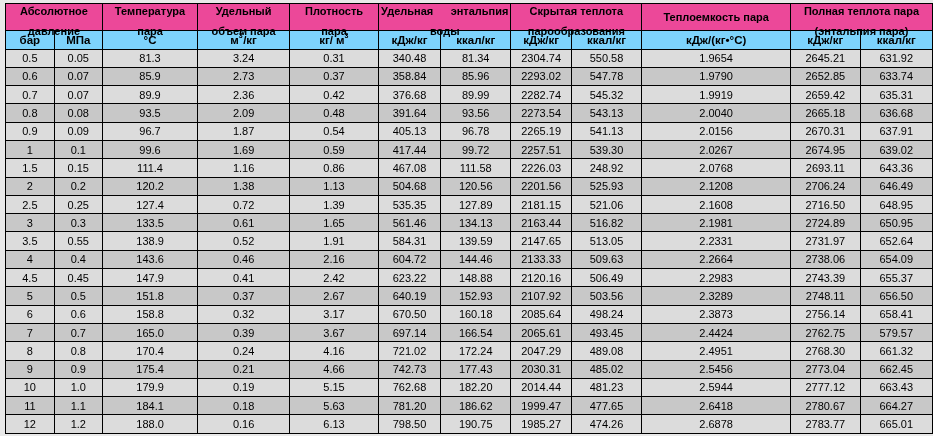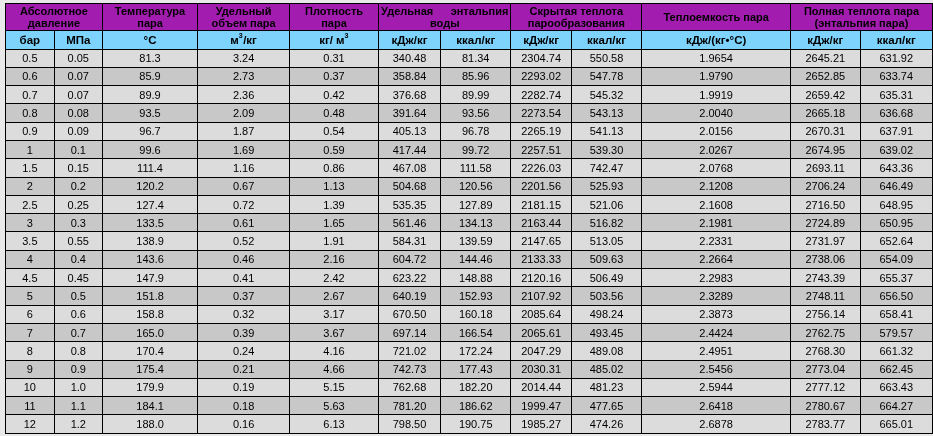--- a/index.html
+++ b/index.html
@@ -19,30 +19,30 @@
   table.steam td, table.steam th{
     border:1px solid #000;
     padding:0;
     margin:0;
     text-align:center;
     vertical-align:middle;
     color:#000;
     white-space:nowrap;
   }
   th.grp{
-    background:#a21caf;
+    background:#ec4899;
     font-weight:bold;
     font-size:11px;
     height:26px;
     position:relative;
     padding:0;
   }
   th.grp .ln{display:block;position:absolute;left:0;right:0;height:12px;line-height:12px;}
   th.grp.two .ln1{top:1px;}
-  th.grp.two .ln2{top:13px;}
+  th.grp.two .ln2{top:21px;}
   th.grp.one .ln1{top:7px;}
   th.unit span.u{display:inline-block;position:relative;top:1px;}
   td.v span.c{display:inline-block;position:relative;top:0.5px;}
   th.grp.just .ln1{
     display:block;
     text-align:justify;
     text-align-last:justify;
     white-space:normal;
     padding:0 2px;
   }
@@ -204,30 +204,30 @@
         </tr>
         <tr class="odd">
           <td class="v"><span class="c">1.5</span></td>
           <td class="v"><span class="c">0.15</span></td>
           <td class="v"><span class="c">111.4</span></td>
           <td class="v"><span class="c">1.16</span></td>
           <td class="v"><span class="c">0.86</span></td>
           <td class="v"><span class="c">467.08</span></td>
           <td class="v"><span class="c">111.58</span></td>
           <td class="v"><span class="c">2226.03</span></td>
-          <td class="v"><span class="c">742.47</span></td>
+          <td class="v"><span class="c">248.92</span></td>
           <td class="v"><span class="c">2.0768</span></td>
           <td class="v"><span class="c">2693.11</span></td>
           <td class="v"><span class="c">643.36</span></td>
         </tr>
         <tr class="even">
           <td class="v"><span class="c">2</span></td>
           <td class="v"><span class="c">0.2</span></td>
           <td class="v"><span class="c">120.2</span></td>
-          <td class="v"><span class="c">0.67</span></td>
+          <td class="v"><span class="c">1.38</span></td>
           <td class="v"><span class="c">1.13</span></td>
           <td class="v"><span class="c">504.68</span></td>
           <td class="v"><span class="c">120.56</span></td>
           <td class="v"><span class="c">2201.56</span></td>
           <td class="v"><span class="c">525.93</span></td>
           <td class="v"><span class="c">2.1208</span></td>
           <td class="v"><span class="c">2706.24</span></td>
           <td class="v"><span class="c">646.49</span></td>
         </tr>
         <tr class="odd">

